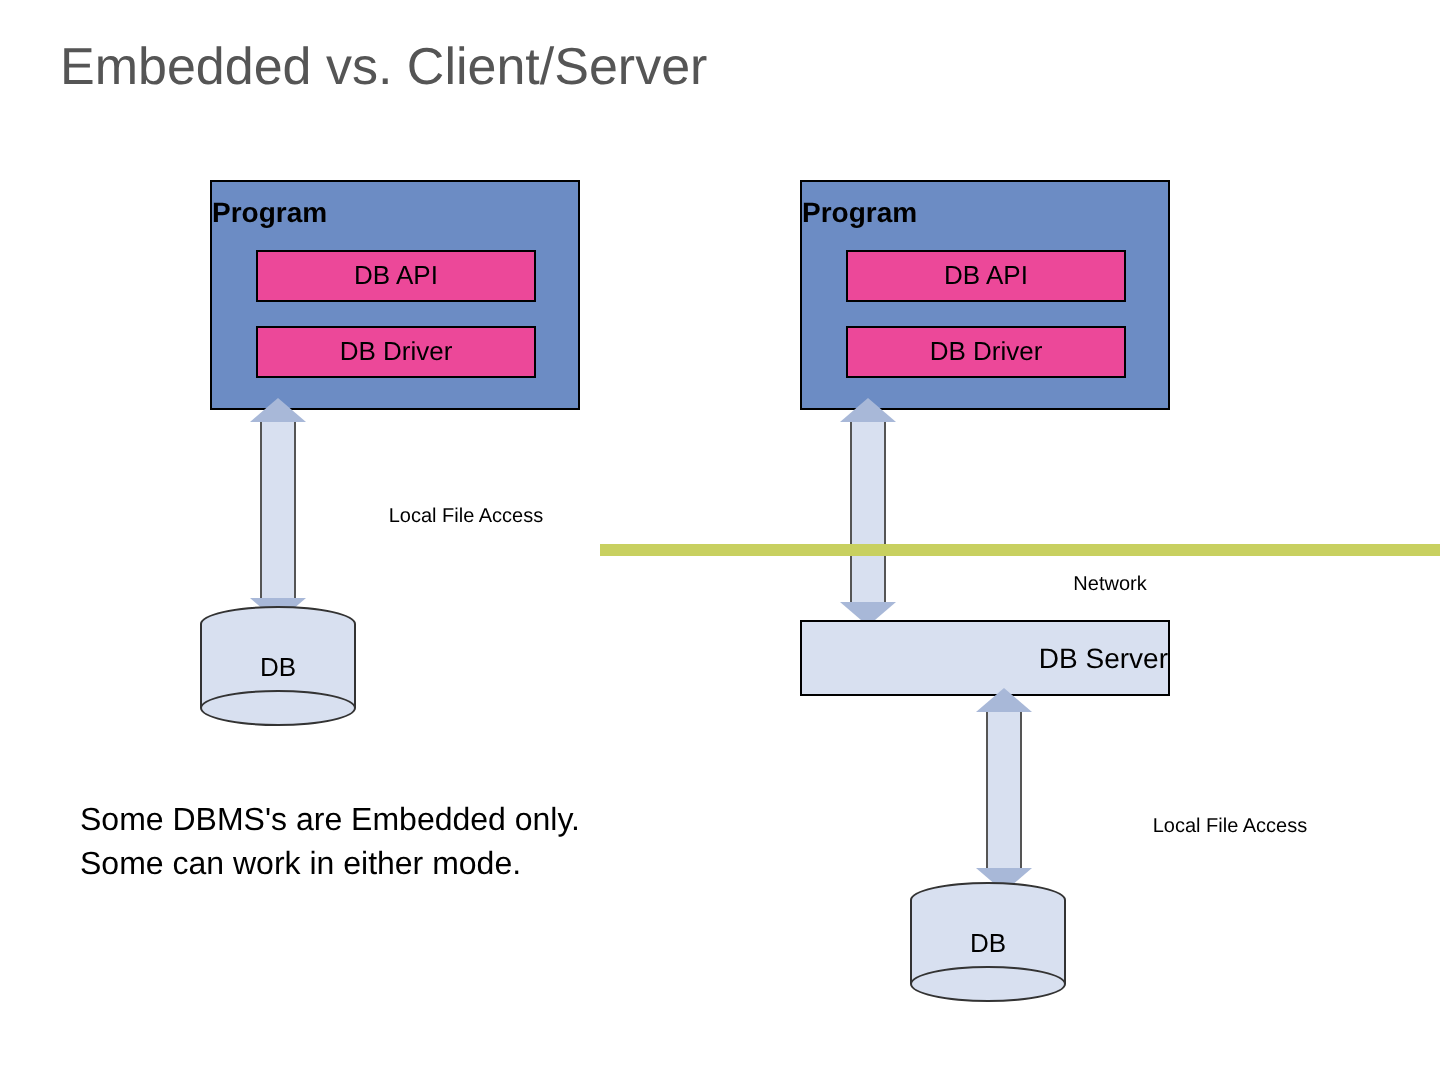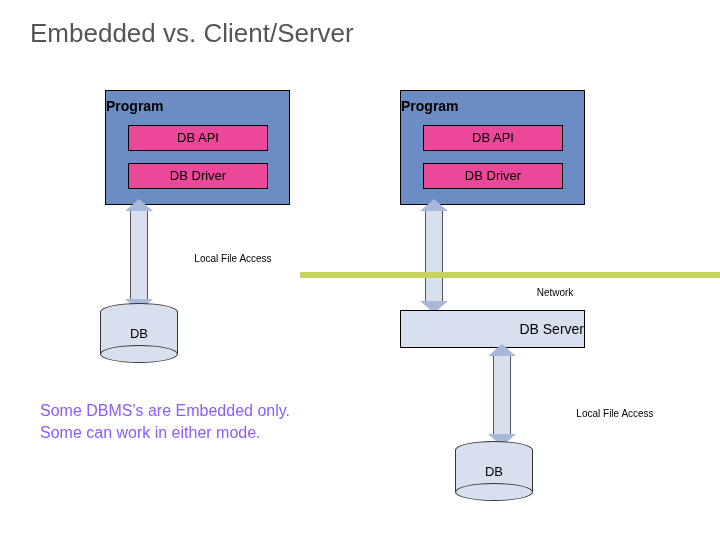--- a/index.html
+++ b/index.html
@@ -135,21 +135,21 @@
   }
   .cylinder.c1 { left: 100px; top: 312px; }
   .cylinder.c2 { left: 455px; top: 450px; }
 
   .footnote {
     position: absolute;
     left: 40px;
     top: 400px;
     font-size: 16px;
     line-height: 1.35;
-    color: #8b5cf6;
+    color: #000000;
   }
 </style>
 </head>
 <body>
 
 <div class="title">Embedded vs. Client/Server</div>
 
 <div class="program-box left">
   <div class="program-label">Program</div>
   <div class="inner-box api">DB API</div>

